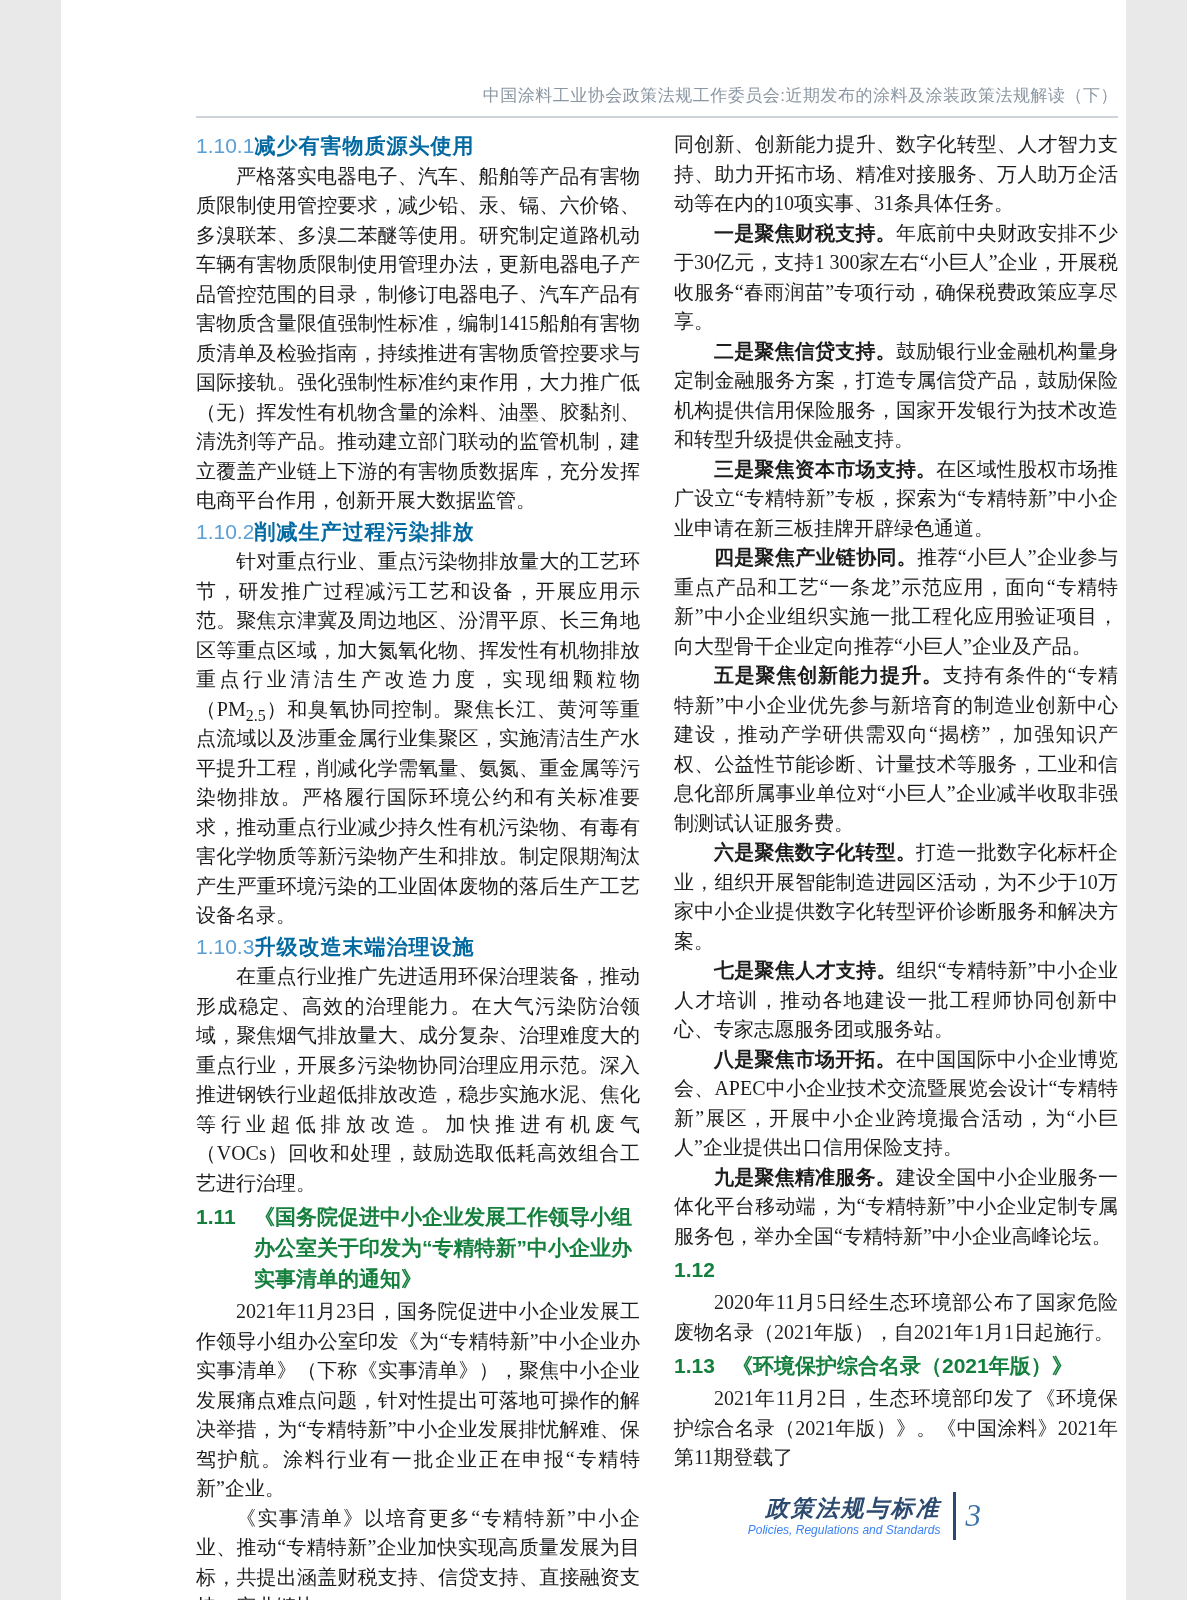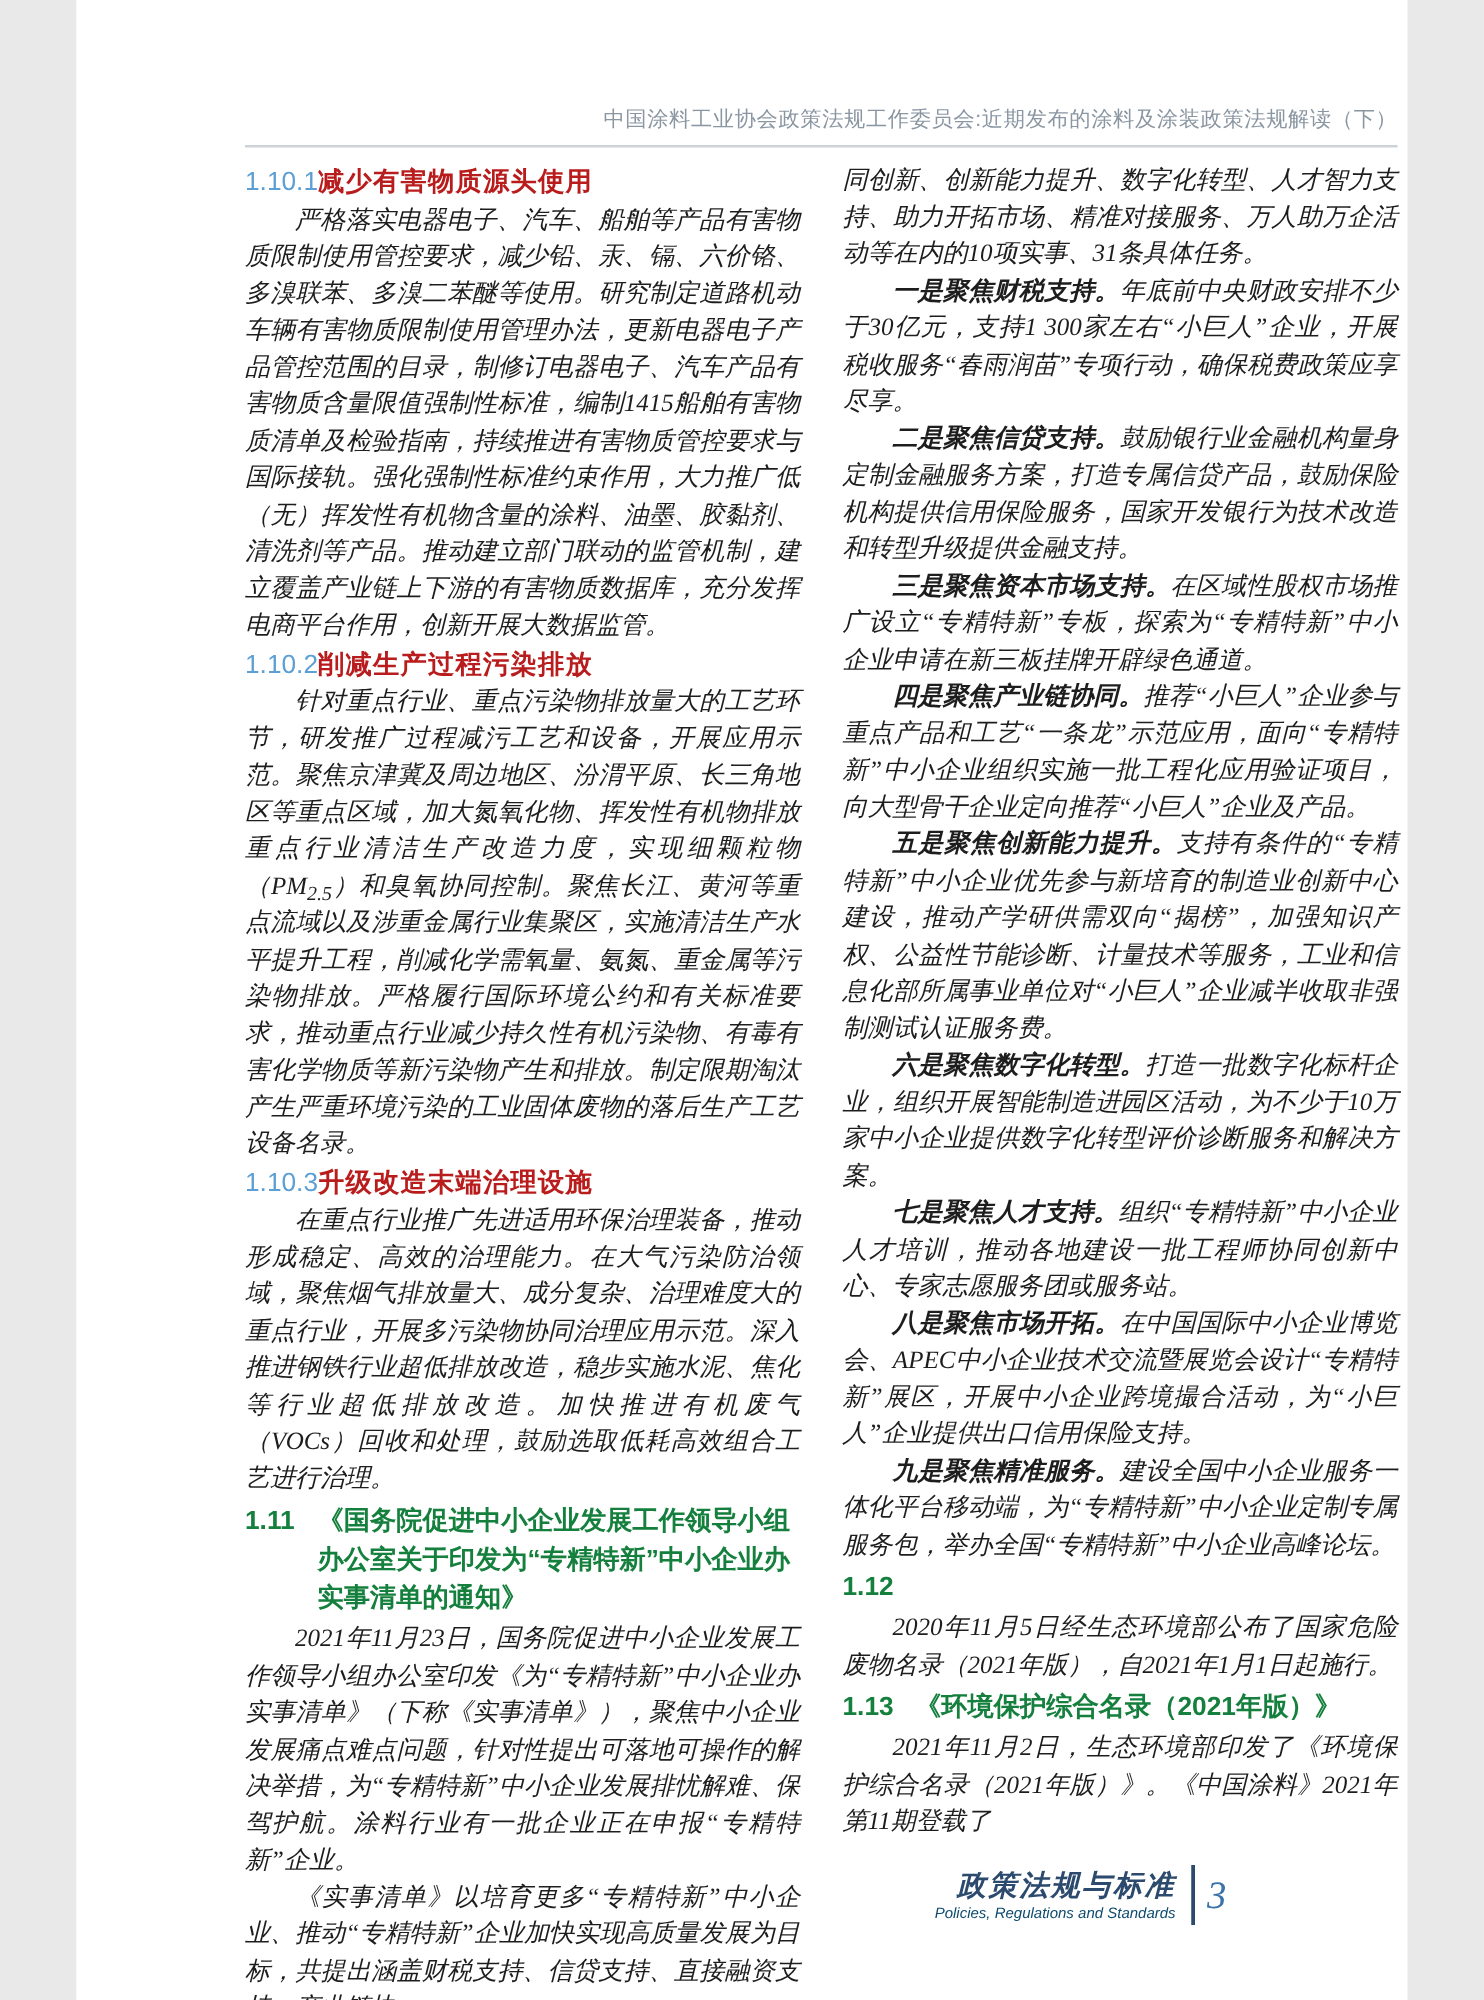--- a/index.html
+++ b/index.html
@@ -30,32 +30,32 @@
     display: flex;
     gap: 34px;
   }
   .col {
     width: 444px;
     font-size: 20px;
     line-height: 29.5px;
     text-align: justify;
     text-justify: inter-ideograph;
   }
-  .col p { margin: 0; text-indent: 2em; font-style: italic; }
+  .col p { margin: 0; text-indent: 2em; }
   .col p.cont { text-indent: 0; }
   h3.sub {
     display: flex; 
     margin: 1px 0;
     font-family: "Liberation Sans", "DejaVu Sans", sans-serif;
     font-size: 21px;
     line-height: 29.5px;
     font-weight: 400;
   }
   h3.sub .num { color: #5b9fd4; }
-  h3.sub .t   { color: #b91c1c; font-weight: 700; letter-spacing: 1px; }
+  h3.sub .t   { color: #0369a1; font-weight: 700; letter-spacing: 1px; }
   h2.sec {
     display: flex;
     margin: 3px 0;
     font-family: "Liberation Sans", "DejaVu Sans", sans-serif;
     font-size: 21px;
     line-height: 31px;
     font-weight: 700;
     color: #15803d;
     text-align: left;
   }
@@ -72,21 +72,21 @@
     display: flex; align-items: center; font-style: italic;
   }
   .footer .txt { text-align: right; }
   .footer .cn {
     font-family: "Liberation Sans", "DejaVu Sans", sans-serif;
     font-weight: 700; font-size: 23px; line-height: 27px;
     color: #2c4a6e; letter-spacing: 2px;
   }
   .footer .en {
     font-family: "Liberation Sans", "DejaVu Sans", sans-serif;
-    font-size: 12px; line-height: 16px; color: #0c4a6e; margin-left: 20px;
+    font-size: 12px; line-height: 16px; color: #3b82f6; margin-left: 20px;
   }
   .footer .bar { width: 3px; height: 48px; background: #2c4a6e; margin: 0 10px 0 12px; }
   .footer .num {
     font-family: "Liberation Serif", "DejaVu Serif", serif;
     font-size: 31px; color: #3b72a8;
   }
 </style>
 </head>
 <body>
 

